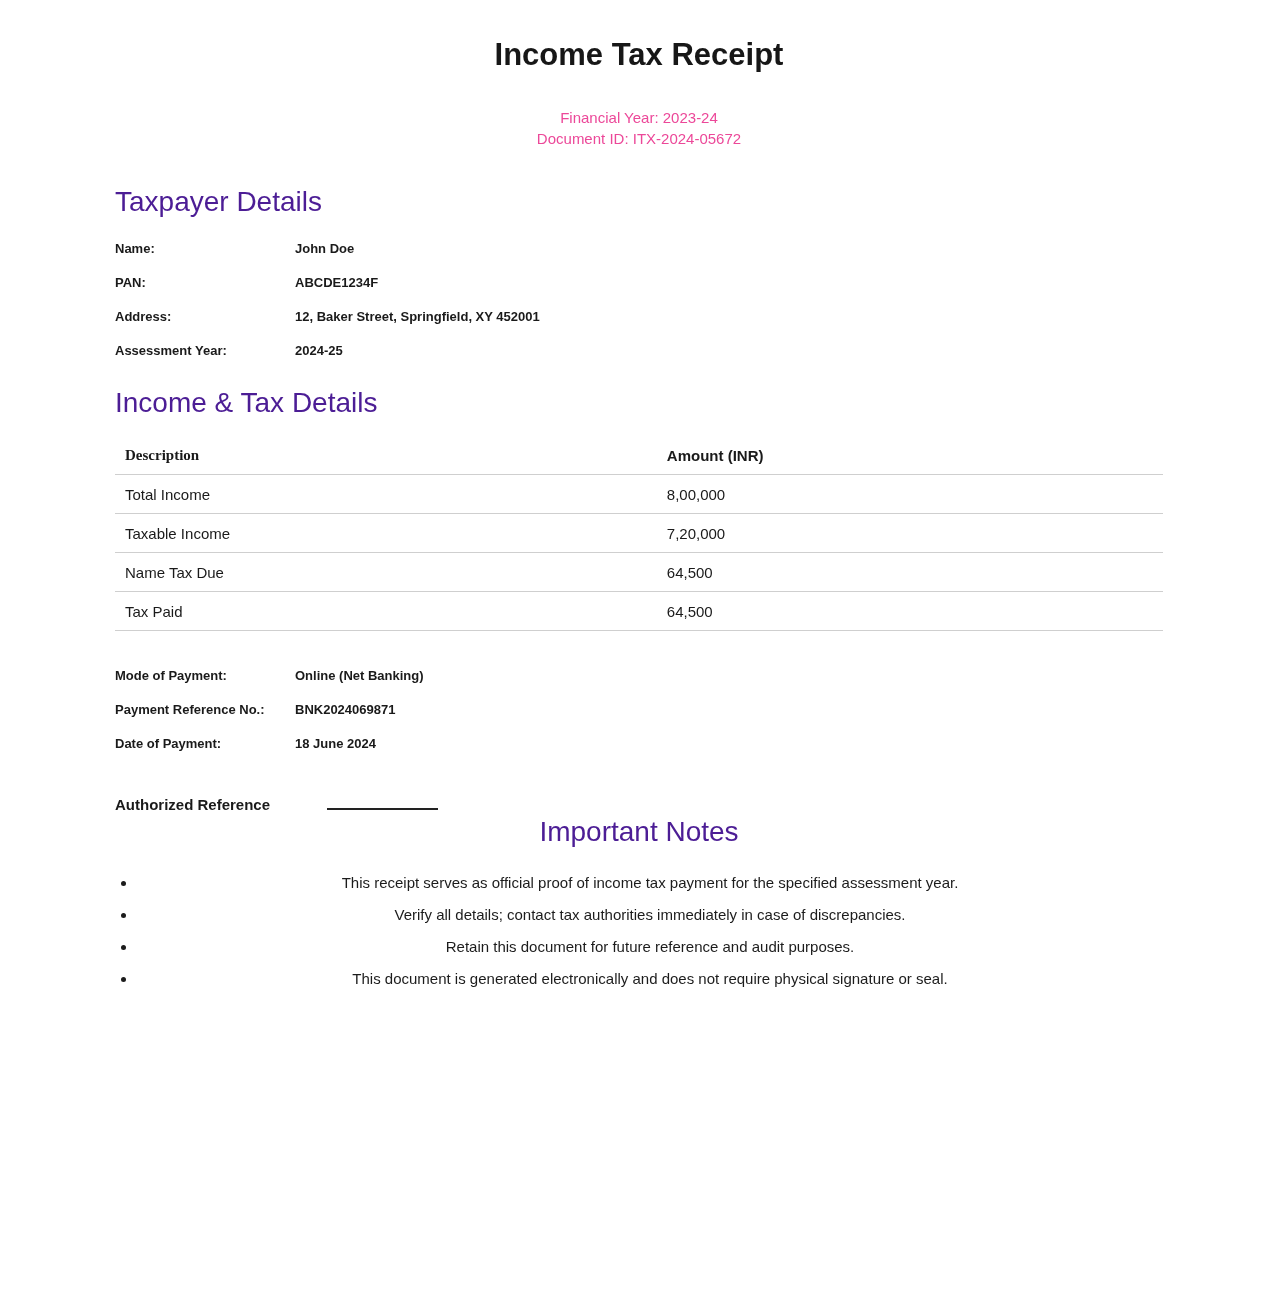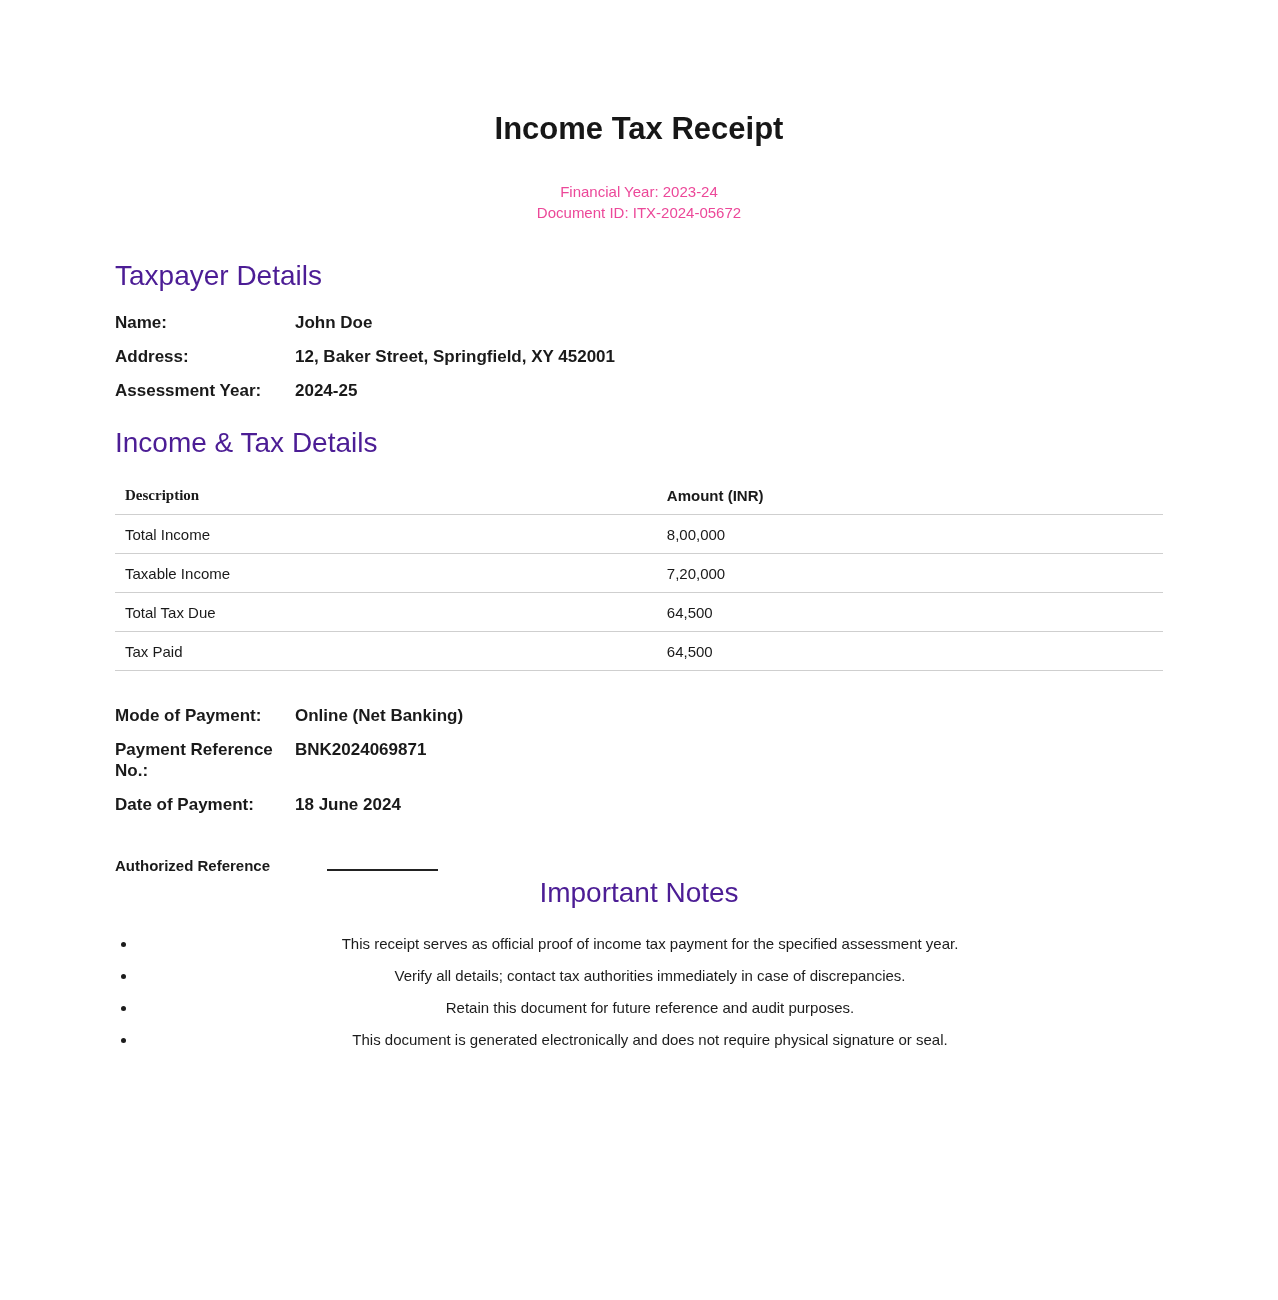--- a/index.html
+++ b/index.html
@@ -5,22 +5,22 @@
   * { margin: 0; padding: 0; box-sizing: border-box; }
   html, body {
     background: #ffffff;
     width: 1278px;
     min-height: 1300px;
     font-family: "Liberation Sans", sans-serif;
     color: #1a1a1a;
   }
   .content {
     width: 1048px;
-    margin: 6px auto;
-    padding-top: 104px;
+    margin: 0 auto;
+    padding-top: 36px;
   }
   .doc-title {
     font-size: 31px;
     font-weight: 700;
     text-align: center;
     line-height: 38px;
     color: #171717;
   }
   .doc-subtitle {
     margin-top: 33px;
@@ -35,21 +35,21 @@
     line-height: 31px;
     color: #4c1d95;
   }
   .heading-taxpayer { margin-top: 37px; }
   .heading-income   { margin-top: 26px; }
   .fields { margin-top: 21px; }
   .field-row {
     display: flex;
     align-items: flex-start;
     margin-bottom: 13px;
-    font-size: 17px;
+    font-size: 13px;
     line-height: 21px;
   }
   .field-label {
     flex: 0 0 180px;
     font-weight: 700;
   }
   .field-value { font-weight: 700; }
 
   table.tax-table {
     margin-top: 18px;
@@ -118,20 +118,24 @@
   </div>
 
   <h2 class="section-heading heading-taxpayer">Taxpayer Details</h2>
 
   <div class="fields">
     <div class="field-row">
       <span class="field-label">Name:</span>
       <span class="field-value">John Doe</span>
     </div>
     <div class="field-row">
+      <span class="field-label">PAN:</span>
+      <span class="field-value">ABCDE1234F</span>
+    </div>
+    <div class="field-row">
       <span class="field-label">Address:</span>
       <span class="field-value">12, Baker Street, Springfield, XY 452001</span>
     </div>
     <div class="field-row">
       <span class="field-label">Assessment Year:</span>
       <span class="field-value">2024-25</span>
     </div>
   </div>
 
   <h2 class="section-heading heading-income">Income &amp; Tax Details</h2>
@@ -146,21 +150,21 @@
     <tbody>
       <tr>
         <td>Total Income</td>
         <td>8,00,000</td>
       </tr>
       <tr>
         <td>Taxable Income</td>
         <td>7,20,000</td>
       </tr>
       <tr>
-        <td>Total Tax Due</td>
+        <td>Name Tax Due</td>
         <td>64,500</td>
       </tr>
       <tr>
         <td>Tax Paid</td>
         <td>64,500</td>
       </tr>
     </tbody>
   </table>
 
   <div class="fields payment-fields">

